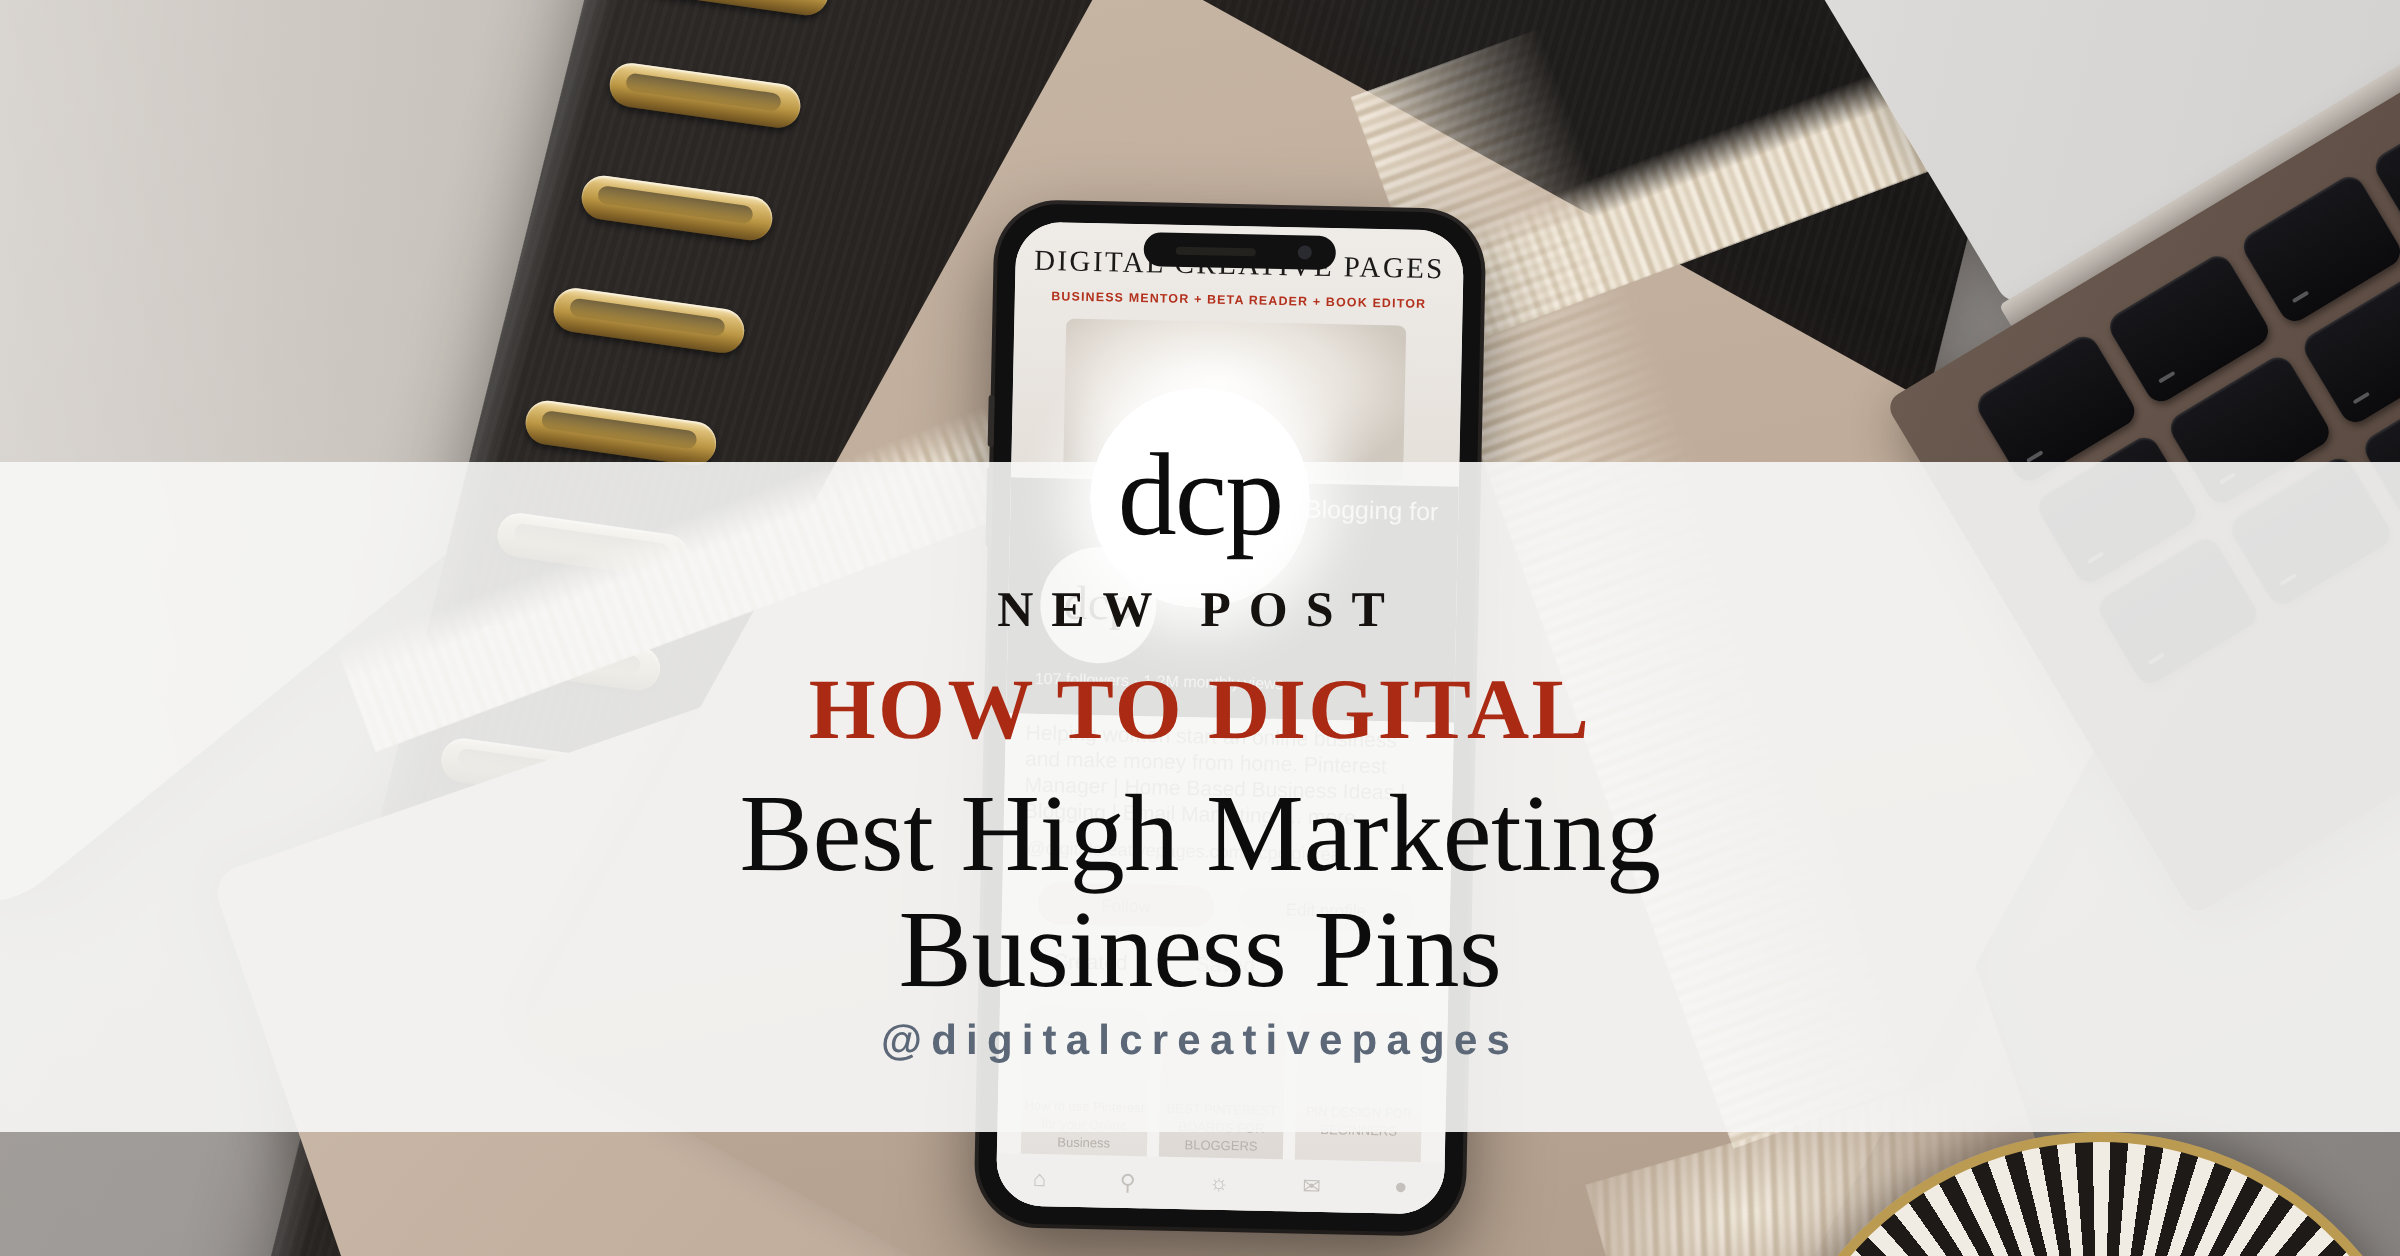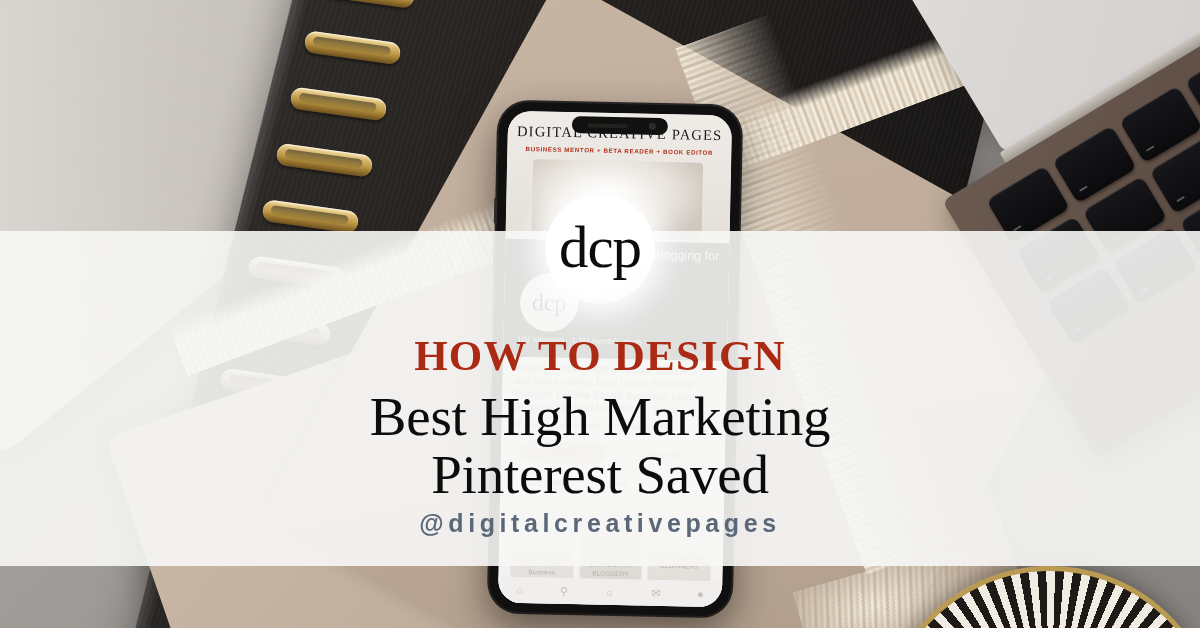--- a/index.html
+++ b/index.html
@@ -298,21 +298,21 @@
     font-size:55px; letter-spacing:-.2px; color:#0d0c0c;
   }
   .subline2 {
     position:absolute; left:0; right:0; top:443px; text-align:center;
     font-family:"Liberation Serif", serif; font-weight:400;
     font-size:55px; letter-spacing:-.2px; color:#0d0c0c;
   }
   .handle-text {
     position:absolute; left:0; right:0; top:509px; text-align:center;
     font-family:"Liberation Sans", sans-serif; font-weight:700;
-    font-size:25px; letter-spacing:4.6px; color:#5c6878;
+    font-size:21px; letter-spacing:4.6px; color:#5c6878;
   }
 </style>
 </head>
 <body>
 
 <div id="pin">
 
   <div class="photo">
     <div class="surface"></div>
     <div class="surface2"></div>
@@ -426,18 +426,19 @@
       
     </div>
   </div>
 
   <div class="band"></div>
 
   <div class="logo-circle">
     <span class="mark">dcp</span>
   </div>
 
-  <div class="headline">HOW TO DESIGN</div>
+  <div class="kicker">NEW POST</div>
+  <div class="headline">HOW TO DIGITAL</div>
   <div class="subline1">Best High Marketing</div>
-  <div class="subline2">Pinterest Saved</div>
+  <div class="subline2">Business Pins</div>
   <div class="handle-text">@digitalcreativepages</div>
 
 </div>
 
 </body></html>

